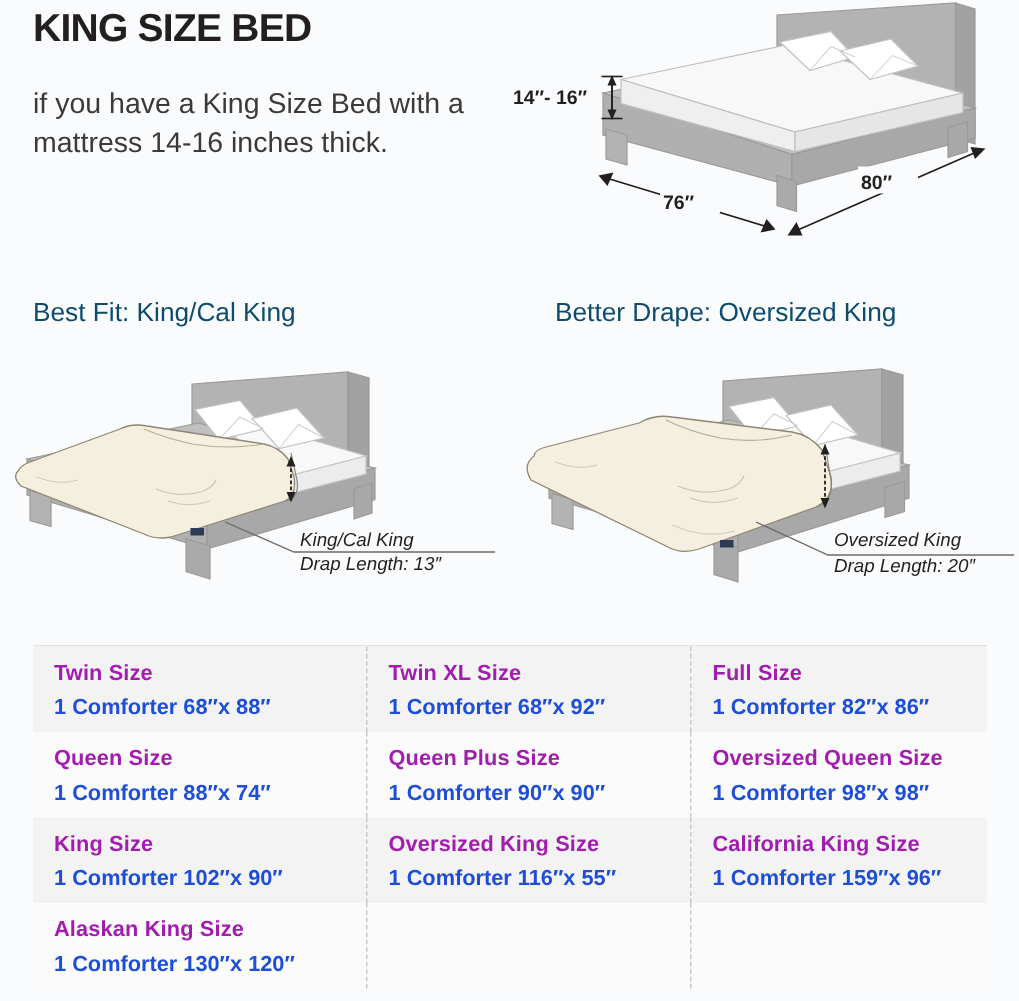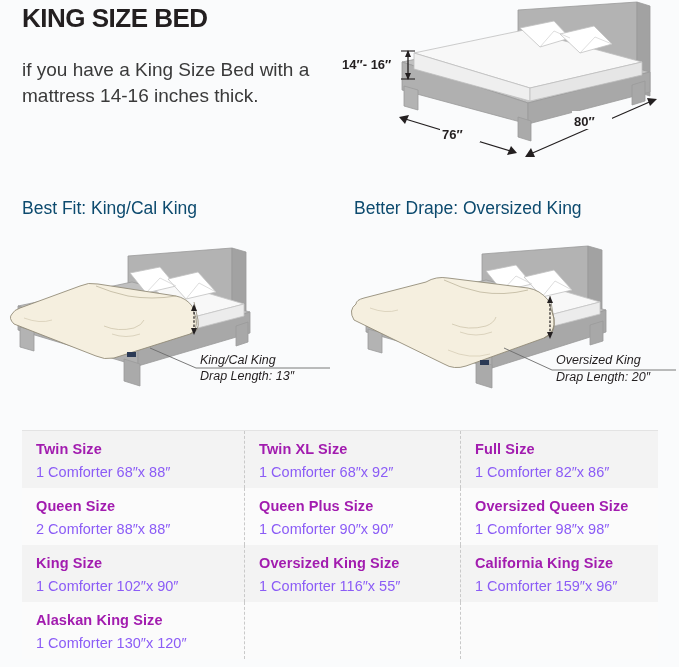--- a/index.html
+++ b/index.html
@@ -27,21 +27,21 @@
   
   .diagram { position:absolute; }
   .diagram svg { display:block; }
 
   
   .sec-head {
     position:absolute; font-size:17.5px; color:#0c4a6e; font-weight:400;
     white-space:nowrap;
   }
   .sec-head.left  { left:22px;  top:198px; }
-  .sec-head.right { left:354px; top:198px; }
+  .sec-head.right { left:370px; top:198px; }
 
   
   .table {
     position:absolute; left:22px; top:430px;
     width:636px; height:228px;
     border-top:1px solid #e3e3e3;
   }
   .trow { display:flex; height:57px; }
   .trow.alt  { background:#f3f3f3; }
   .trow.base { background:#fbfbfb; }
@@ -49,21 +49,21 @@
     flex:0 0 auto; padding:9px 0 0 14px; position:relative;
   }
   .tcell.c0 { width:222px; }
   .tcell.c1 { width:216px; border-left:1px dashed #c9c9c9; }
   .tcell.c2 { width:198px; border-left:1px dashed #c9c9c9; }
   .cell-title {
     font-size:14.5px; font-weight:bold; color:#a21caf;
     line-height:1.35; letter-spacing:0.1px;
   }
   .cell-sub {
-    font-size:14.5px; font-weight:400; color:#8b5cf6;
+    font-size:14.5px; font-weight:700; color:#1d4ed8;
     line-height:1.45; margin-top:2px;
   }
   .tcell.empty .cell-title, .tcell.empty .cell-sub { visibility:hidden; }
 
   
   .dim-label { font-family:"Liberation Sans", sans-serif; font-size:13px; font-weight:bold; fill:#231f20; }
   .note-label { font-family:"Liberation Sans", sans-serif; font-size:12.5px; font-style:italic; fill:#231f20; }
 </style>
 </head>
 <body>
@@ -231,21 +231,21 @@
       </div>
       <div class="tcell c2">
         <div class="cell-title">Full Size</div>
         <div class="cell-sub">1 Comforter 82″x 86″</div>
       </div>
     </div>
 
     <div class="trow base">
       <div class="tcell c0">
         <div class="cell-title">Queen Size</div>
-        <div class="cell-sub">2 Comforter 88″x 88″</div>
+        <div class="cell-sub">1 Comforter 88″x 74″</div>
       </div>
       <div class="tcell c1">
         <div class="cell-title">Queen Plus Size</div>
         <div class="cell-sub">1 Comforter 90″x 90″</div>
       </div>
       <div class="tcell c2">
         <div class="cell-title">Oversized Queen Size</div>
         <div class="cell-sub">1 Comforter 98″x 98″</div>
       </div>
     </div>

